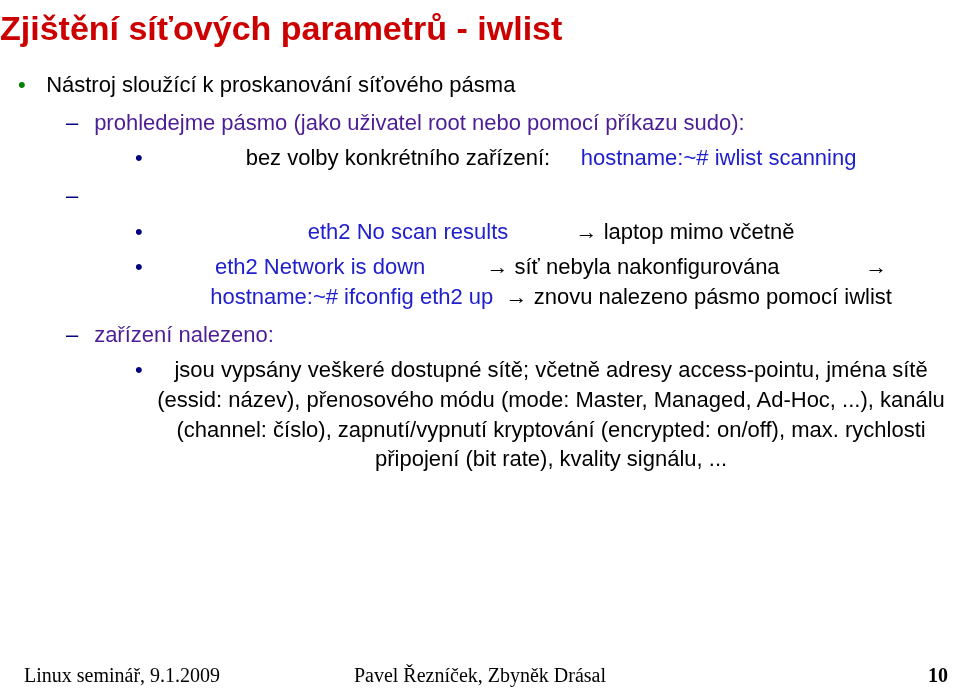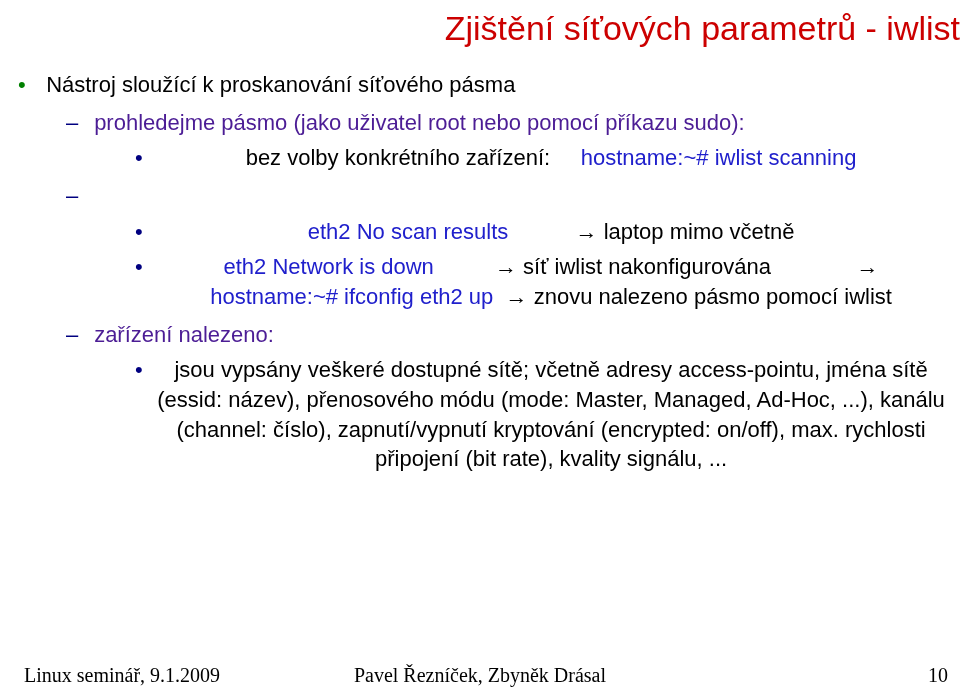--- a/index.html
+++ b/index.html
@@ -15,23 +15,23 @@
     overflow: hidden;
   }
   .page {
     position: relative;
     width: 960px;
     height: 691px;
   }
   h1 {
     margin: 0;
     padding: 6px 0 18px 0;
-    text-align: right;
+    text-align: left;
     font-size: 34px;
-    font-weight: normal;
+    font-weight: bold;
     color: #cc0000;
   }
   ul.lvl1 {
     list-style: none;
     margin: 0 0 0 18px;
     padding: 0;
   }
   ul.lvl1 > li {
     margin-bottom: 14px;
   }
@@ -116,20 +116,21 @@
     position: absolute;
     left: 0;
     right: 0;
     text-align: center;
     bottom: 0;
   }
   .footer .right {
     position: absolute;
     right: 12px;
     bottom: 0;
+    font-weight: bold;
   }
 </style>
 </head>
 <body>
 
 <div class="page">
 
   <h1>Zjištění síťových parametrů - iwlist</h1>
 
   <ul class="lvl1">
@@ -154,21 +155,21 @@
           <ul class="lvl3">
             <li>
               <span class="txt">
                 <span class="cmd">eth2   No scan results</span>&nbsp;&nbsp;&nbsp;&nbsp;&nbsp;&nbsp;&nbsp;&nbsp;&nbsp;&nbsp;
                 <span class="arrow">→ laptop mimo včetně</span>
               </span>
             </li>
             <li>
               <span class="txt">
                 <span class="cmd">eth2   Network is down</span>&nbsp;&nbsp;&nbsp;&nbsp;&nbsp;&nbsp;&nbsp;&nbsp;&nbsp;
-                <span class="arrow">→ síť iwlist nakonfigurována</span>&nbsp;&nbsp;&nbsp;&nbsp;&nbsp;&nbsp;&nbsp;&nbsp;&nbsp;&nbsp;&nbsp;&nbsp;&nbsp;
+                <span class="arrow">→ síť nebyla nakonfigurována</span>&nbsp;&nbsp;&nbsp;&nbsp;&nbsp;&nbsp;&nbsp;&nbsp;&nbsp;&nbsp;&nbsp;&nbsp;&nbsp;
                 <span class="arrow">→</span><br>
                 <span class="cmd">hostname:~# ifconfig eth2 up</span>&nbsp;
                 <span class="arrow">→ znovu nalezeno pásmo pomocí iwlist</span>
               </span>
             </li>
           </ul>
         </li>
 
         <li>
           <span class="txt">zařízení nalezeno:</span>

